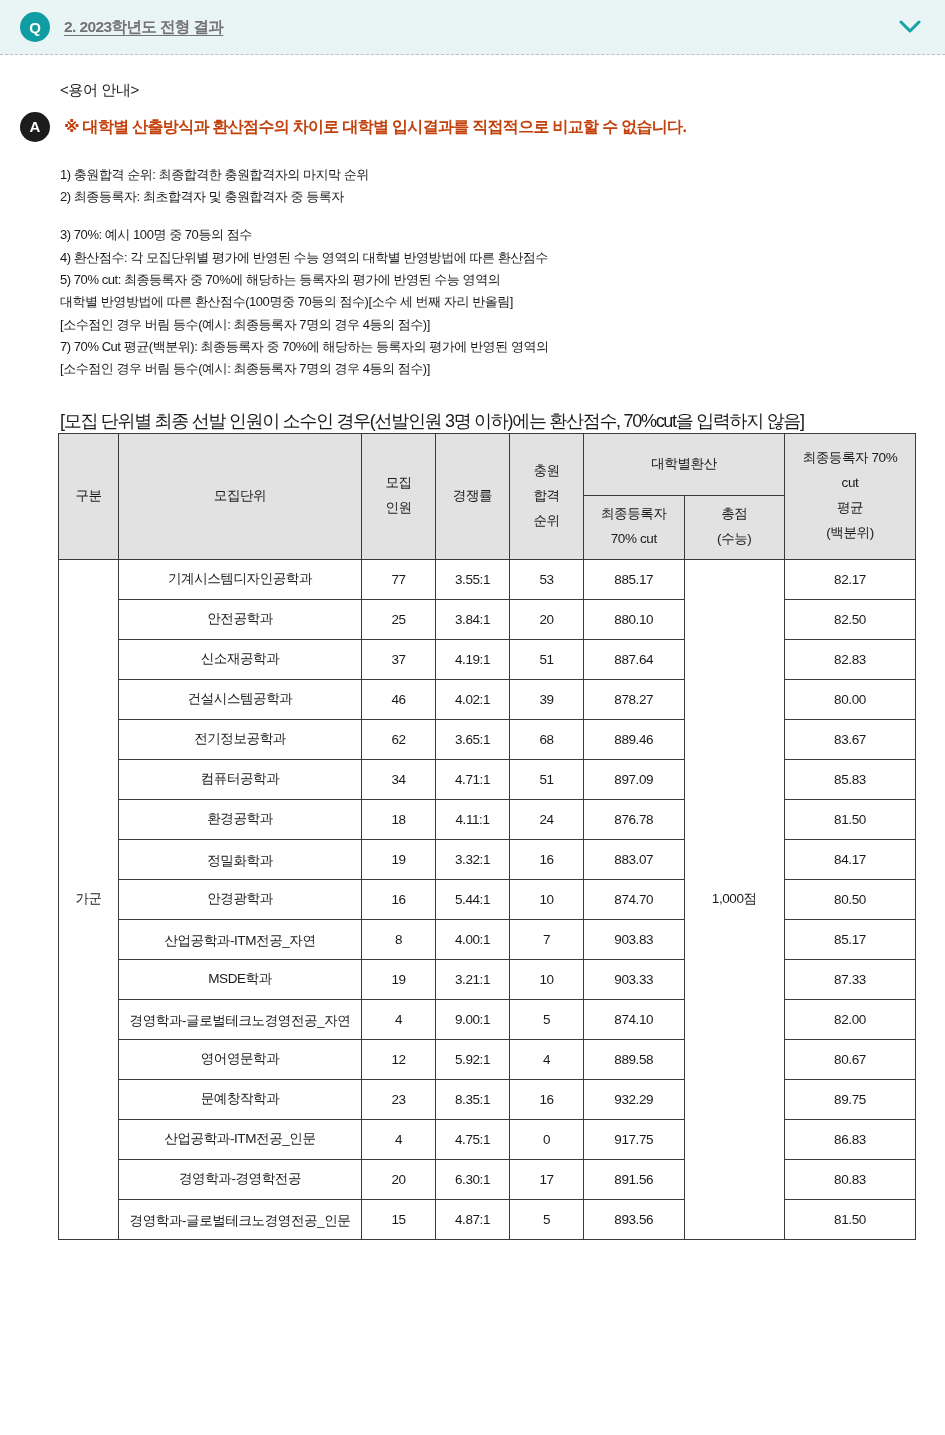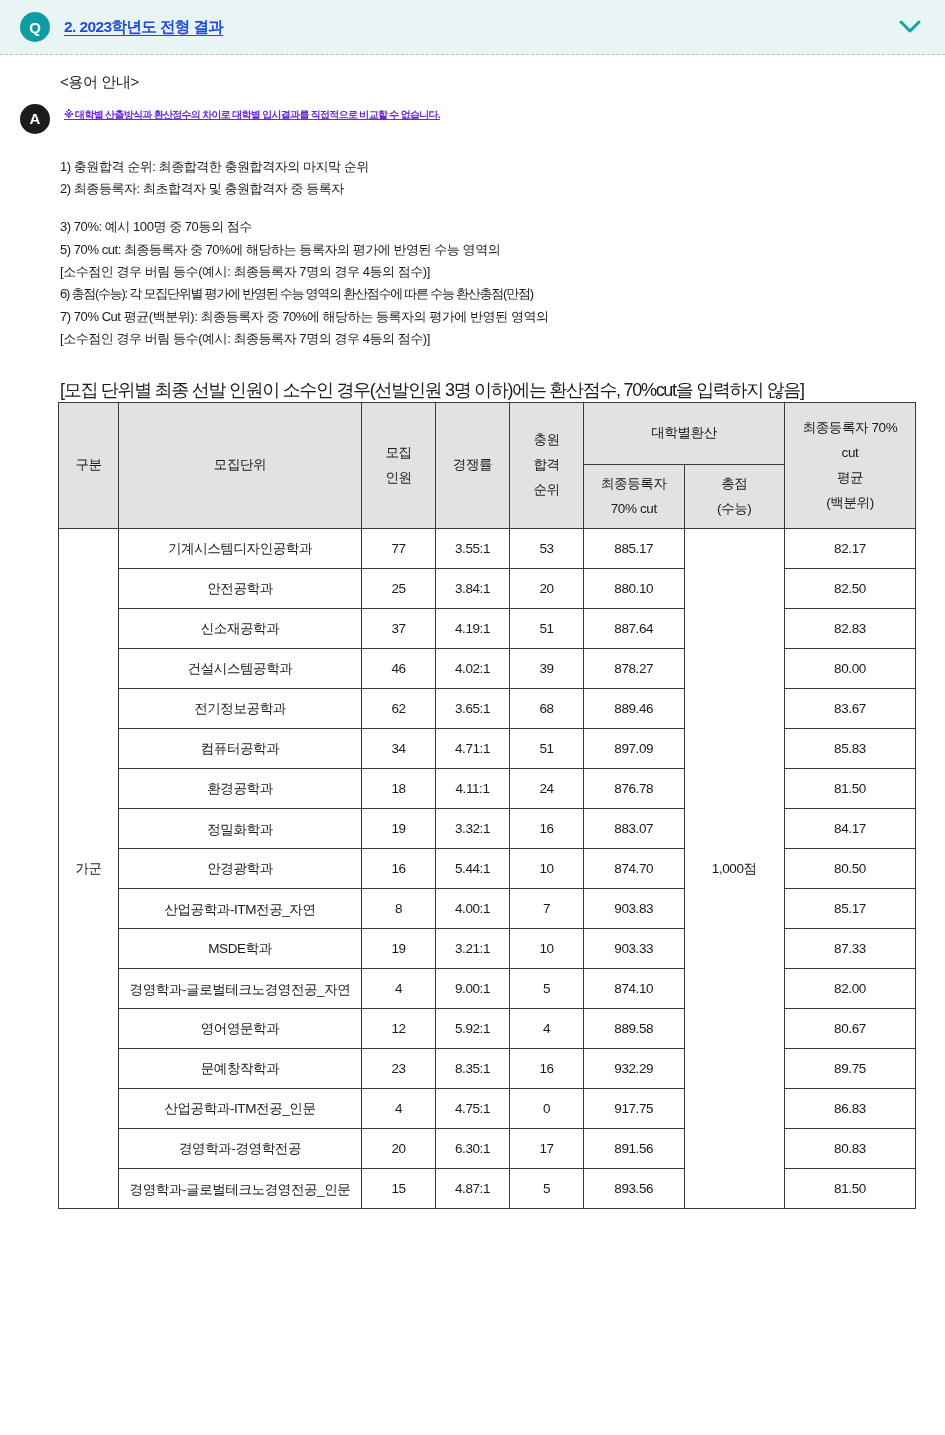--- a/index.html
+++ b/index.html
@@ -41,21 +41,21 @@
     color: #ffffff;
     letter-spacing: 0;
   }
   .badge-q { background: #0f9da3; }
   .badge-a { background: #1c1c1c; }
 
   .faq-title {
     margin-left: 14px;
     font-size: 15.5px;
     font-weight: bold;
-    color: #1d4ed8;
+    color: #737373;
     text-decoration: underline;
     text-underline-offset: 3px;
     letter-spacing: -0.6px;
     white-space: nowrap;
   }
   .chevron {
     position: absolute;
     right: 22px;
     top: 50%;
     transform: translateY(-50%);
@@ -63,44 +63,44 @@
     height: 26px;
     display: flex;
     align-items: center;
     justify-content: center;
   }
   .chevron svg { display: block; }
 
   
   .faq-body {
     padding: 16px 0 1px 0;
+    margin-top: 8px;
   }
   .term-guide {
     margin: 0 0 0 60px;
     font-size: 15px;
     color: #222;
     letter-spacing: -0.4px;
     line-height: 1.5;
   }
 
   .answer-row {
     display: flex;
     align-items: flex-start;
     margin-top: 10px;
     padding-left: 20px;
   }
   .answer-notice {
     margin-left: 14px;
-    font-size: 10px;
+    font-size: 16px;
     font-weight: bold;
-    color: #6d28d9;
+    color: #c2410c;
     letter-spacing: -0.7px;
     line-height: 1.35;
     padding-top: 4px;
-    text-decoration: underline;
   }
 
   .defs {
     margin: 22px 0 0 60px;
     font-size: 13px;
     color: #1a1a1a;
     letter-spacing: -0.45px;
   }
   .defs p {
     margin: 0;
@@ -207,23 +207,24 @@
 
   <div class="answer-row">
     <div class="badge badge-a">A</div>
     <div class="answer-notice">※ 대학별 산출방식과 환산점수의 차이로 대학별 입시결과를 직접적으로 비교할 수 없습니다.</div>
   </div>
 
   <div class="defs">
     <p>1) 충원합격 순위: 최종합격한 충원합격자의 마지막 순위</p>
     <p>2) 최종등록자: 최초합격자 및 충원합격자 중 등록자</p>
     <p class="spaced-before">3) 70%: 예시 100명 중 70등의 점수</p>
+    <p>4) 환산점수: 각 모집단위별 평가에 반영된 수능 영역의 대학별 반영방법에 따른 환산점수</p>
     <p>5) 70% cut: 최종등록자 중 70%에 해당하는 등록자의 평가에 반영된 수능 영역의</p>
+    <p>대학별 반영방법에 따른 환산점수(100명중 70등의 점수)[소수 세 번째 자리 반올림]</p>
     <p>[소수점인 경우 버림 등수(예시: 최종등록자 7명의 경우 4등의 점수)]</p>
-    <p class="tight">6) 총점(수능): 각 모집단위별 평가에 반영된 수능 영역의 환산점수에 따른 수능 환산총점(만점)</p>
     <p>7) 70% Cut 평균(백분위): 최종등록자 중 70%에 해당하는 등록자의 평가에 반영된 영역의</p>
     <p>[소수점인 경우 버림 등수(예시: 최종등록자 7명의 경우 4등의 점수)]</p>
   </div>
 
   <div class="note-block">[모집 단위별 최종 선발 인원이 소수인 경우(선발인원 3명 이하)에는 환산점수, 70%cut을 입력하지 않음]</div>
 
 
   <div class="table-wrap">
     <table class="result">
       <thead>

